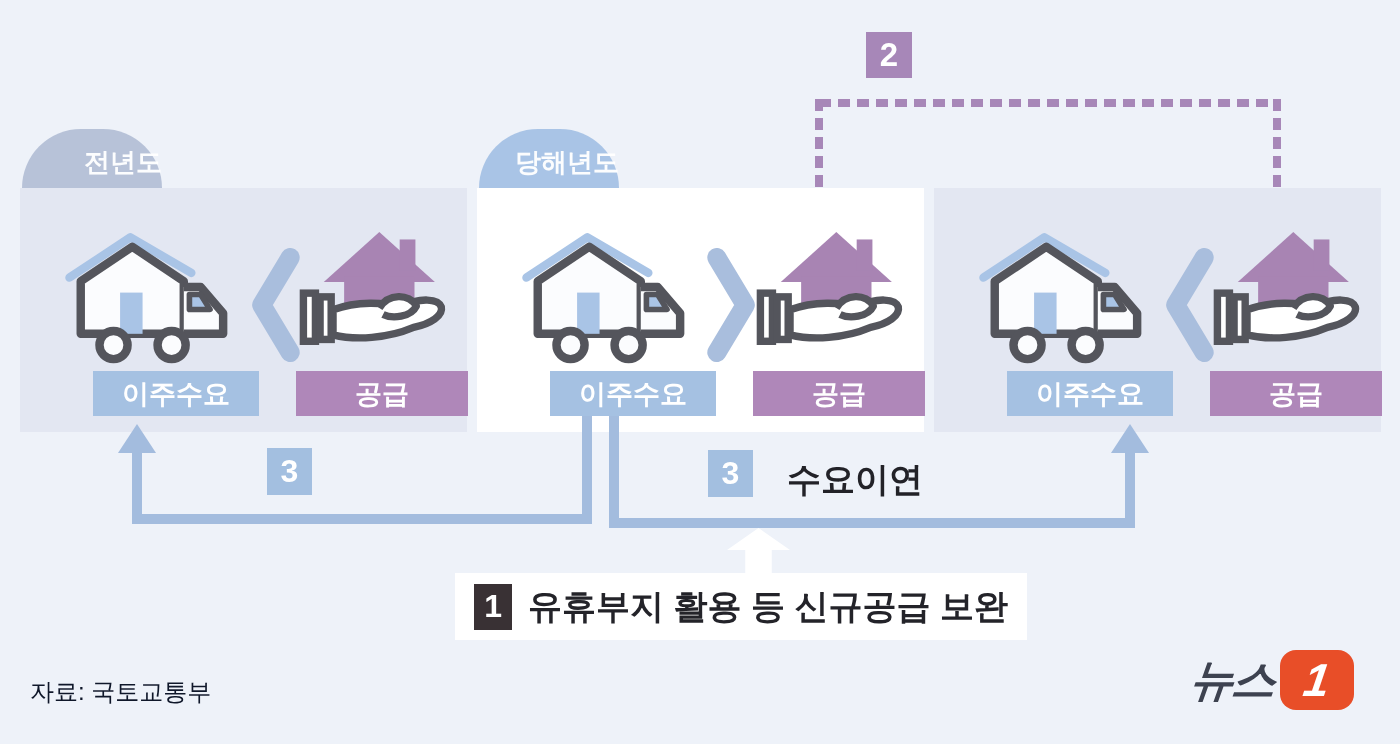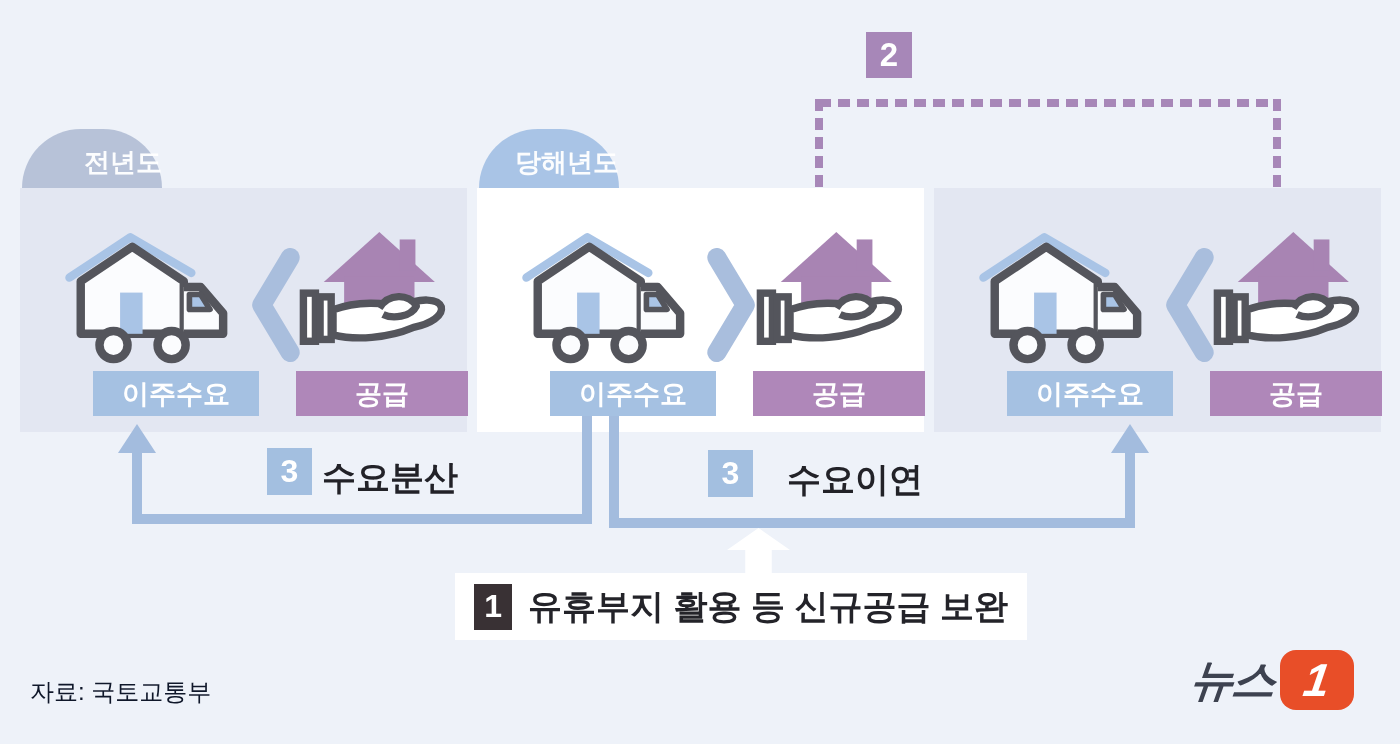--- a/index.html
+++ b/index.html
@@ -161,21 +161,20 @@
   </div>
 
   <svg class="flow-svg" viewBox="0 410 1400 135">
     <path d="M587 416 L587 519 L137 519 L137 452" fill="none" stroke="#a3bcde" stroke-width="10"></path>
     <polygon points="118,453 156,453 137,424" fill="#a3bcde"></polygon>
     <path d="M614 416 L614 523 L1130 523 L1130 452" fill="none" stroke="#a3bcde" stroke-width="10"></path>
     <polygon points="1111,453 1149,453 1130,424" fill="#a3bcde"></polygon>
   </svg>
 
   <div class="co3-badge co3a-badge">3</div>
-  <div class="co3-label co3a-label">수요분산</div>
 
   <div class="co3-badge co3b-badge">3</div>
   <div class="co3-label co3b-label">수요이연</div>
 
   <div class="up-arrow"></div>
   <div class="box1">
     <div class="box1-badge">1</div>
     <div class="box1-label">유휴부지 활용 등 신규공급 보완</div>
   </div>
 

